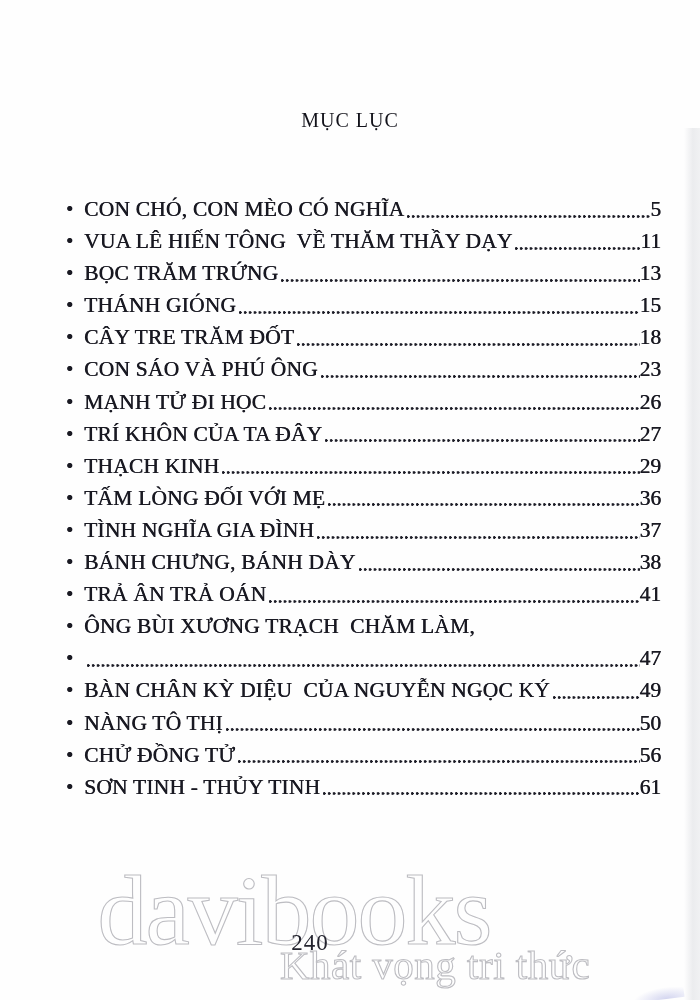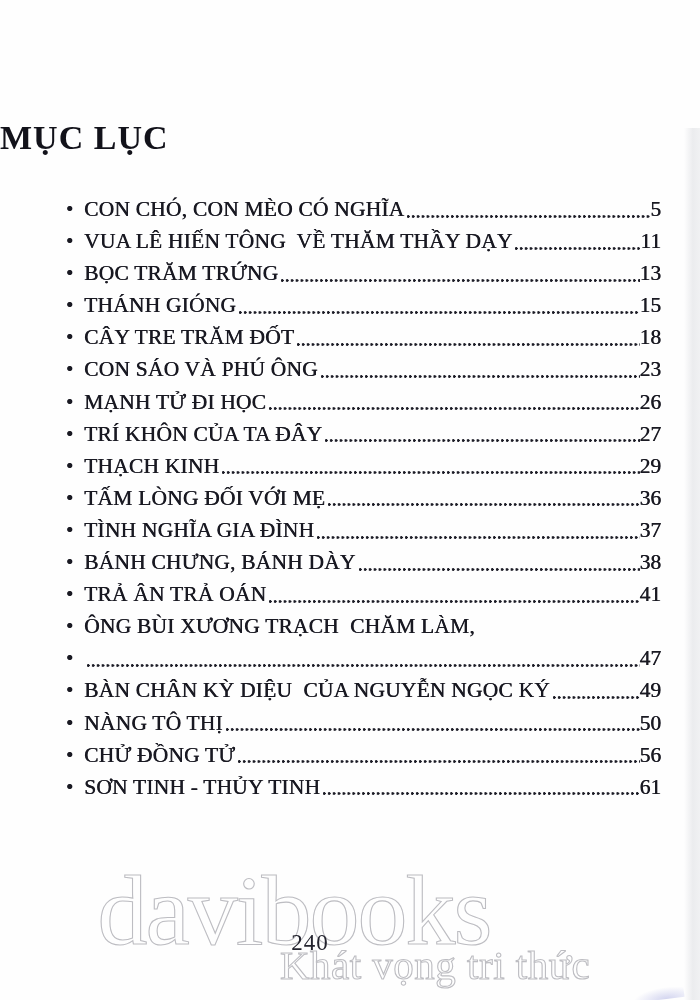--- a/index.html
+++ b/index.html
@@ -4,21 +4,21 @@
 <style>
   html,body { margin:0; padding:0; background:#ffffff; }
   .page {
     position:relative; width:700px; height:1000px; margin:0 auto;
     background:#fefefe; overflow:hidden;
     font-family:"Liberation Serif", serif; color:#191922;
   }
   
   .doc-title {
     position:absolute; top:96px; left:0; width:700px;
-    text-align:left; font-size:34px; font-weight:bold;
+    text-align:center; font-size:20px; font-weight:normal;
     letter-spacing:1px; color:#12121a;
   }
   
   .toc {
     position:absolute; top:193px; left:66px; width:595px;
   }
   .toc-row {
     display:flex; align-items:baseline;
     height:32.1px; line-height:32.1px;
     font-size:21.5px; color:#191922;

